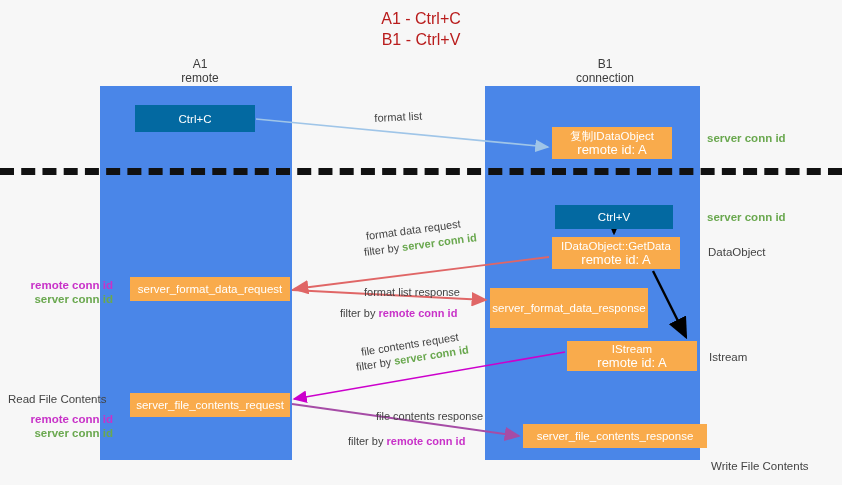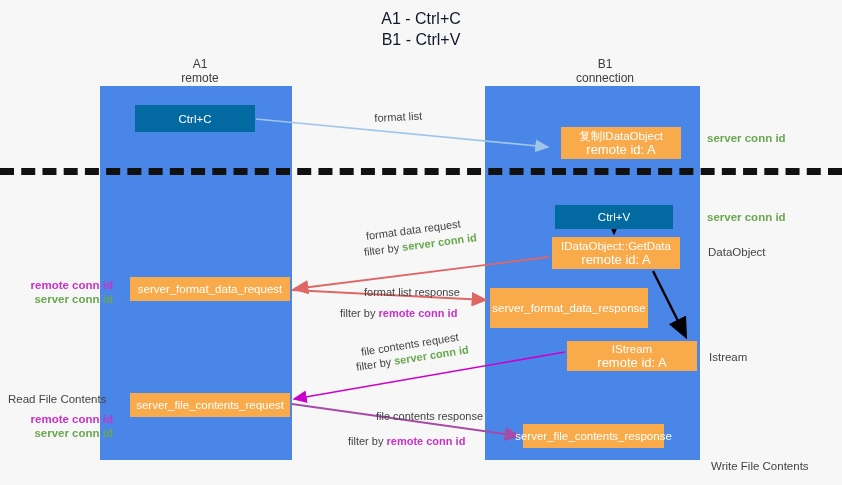--- a/index.html
+++ b/index.html
@@ -17,39 +17,39 @@
   .lane-a{left:100px;top:86px;width:192px;height:374px;}
   .lane-b{left:485px;top:86px;width:215px;height:374px;}
 
   .col-head{position:absolute;text-align:center;font-size:12px;line-height:14px;color:#3c3c3c;}
   .col-head .t1{display:block;}
   .col-head .t2{display:block;}
   .head-a{left:130px;top:57px;width:140px;}
   .head-b{left:535px;top:57px;width:140px;}
 
   .title{position:absolute;left:0;top:8px;width:842px;text-align:center;
-         font-size:16px;line-height:21px;color:#0f172a;}
+         font-size:16px;line-height:21px;color:#b91c1c;}
   .title span{display:block;}
 
   .node{position:absolute;box-sizing:border-box;color:#ffffff;
         display:flex;flex-direction:column;align-items:center;justify-content:center;
         font-size:11.5px;line-height:14px;text-align:center;}
   .green{background:#0369a1;}
   .orange{background:#f9ab4c;}
   .node .l2{font-size:13px;}
 
   .n-ctrlc{left:135px;top:105px;width:120px;height:27px;}
-  .n-idataobject{left:552px;top:127px;width:120px;height:32px;margin-left:9px;}
+  .n-idataobject{left:552px;top:127px;width:120px;height:32px;}
   .n-ctrlv{left:555px;top:180px;width:118px;height:24px;margin-top:25px;}
   .n-getdata{left:552px;top:237px;width:128px;height:32px;}
   .n-sfdreq{left:130px;top:277px;width:160px;height:24px;}
   .n-sfdresp{left:490px;top:288px;width:158px;height:40px;}
   .n-istream{left:567px;top:341px;width:130px;height:30px;}
   .n-sfcreq{left:130px;top:393px;width:160px;height:24px;}
-  .n-sfcresp{left:523px;top:424px;width:141px;height:24px;}
+  .n-sfcresp{left:523px;top:424px;width:184px;height:24px;}
 
   .side{position:absolute;font-size:11.5px;line-height:14px;}
   .green-t{color:#6aa84f;font-weight:700;}
   .pink-t{color:#c832c8;font-weight:700;}
   .plain-t{color:#434343;}
 
   .s-serverconn1{left:707px;top:131px;}
   .s-serverconn2{left:707px;top:210px;}
   .s-dataobject{left:708px;top:245px;}
   .s-istream{left:709px;top:350px;}

